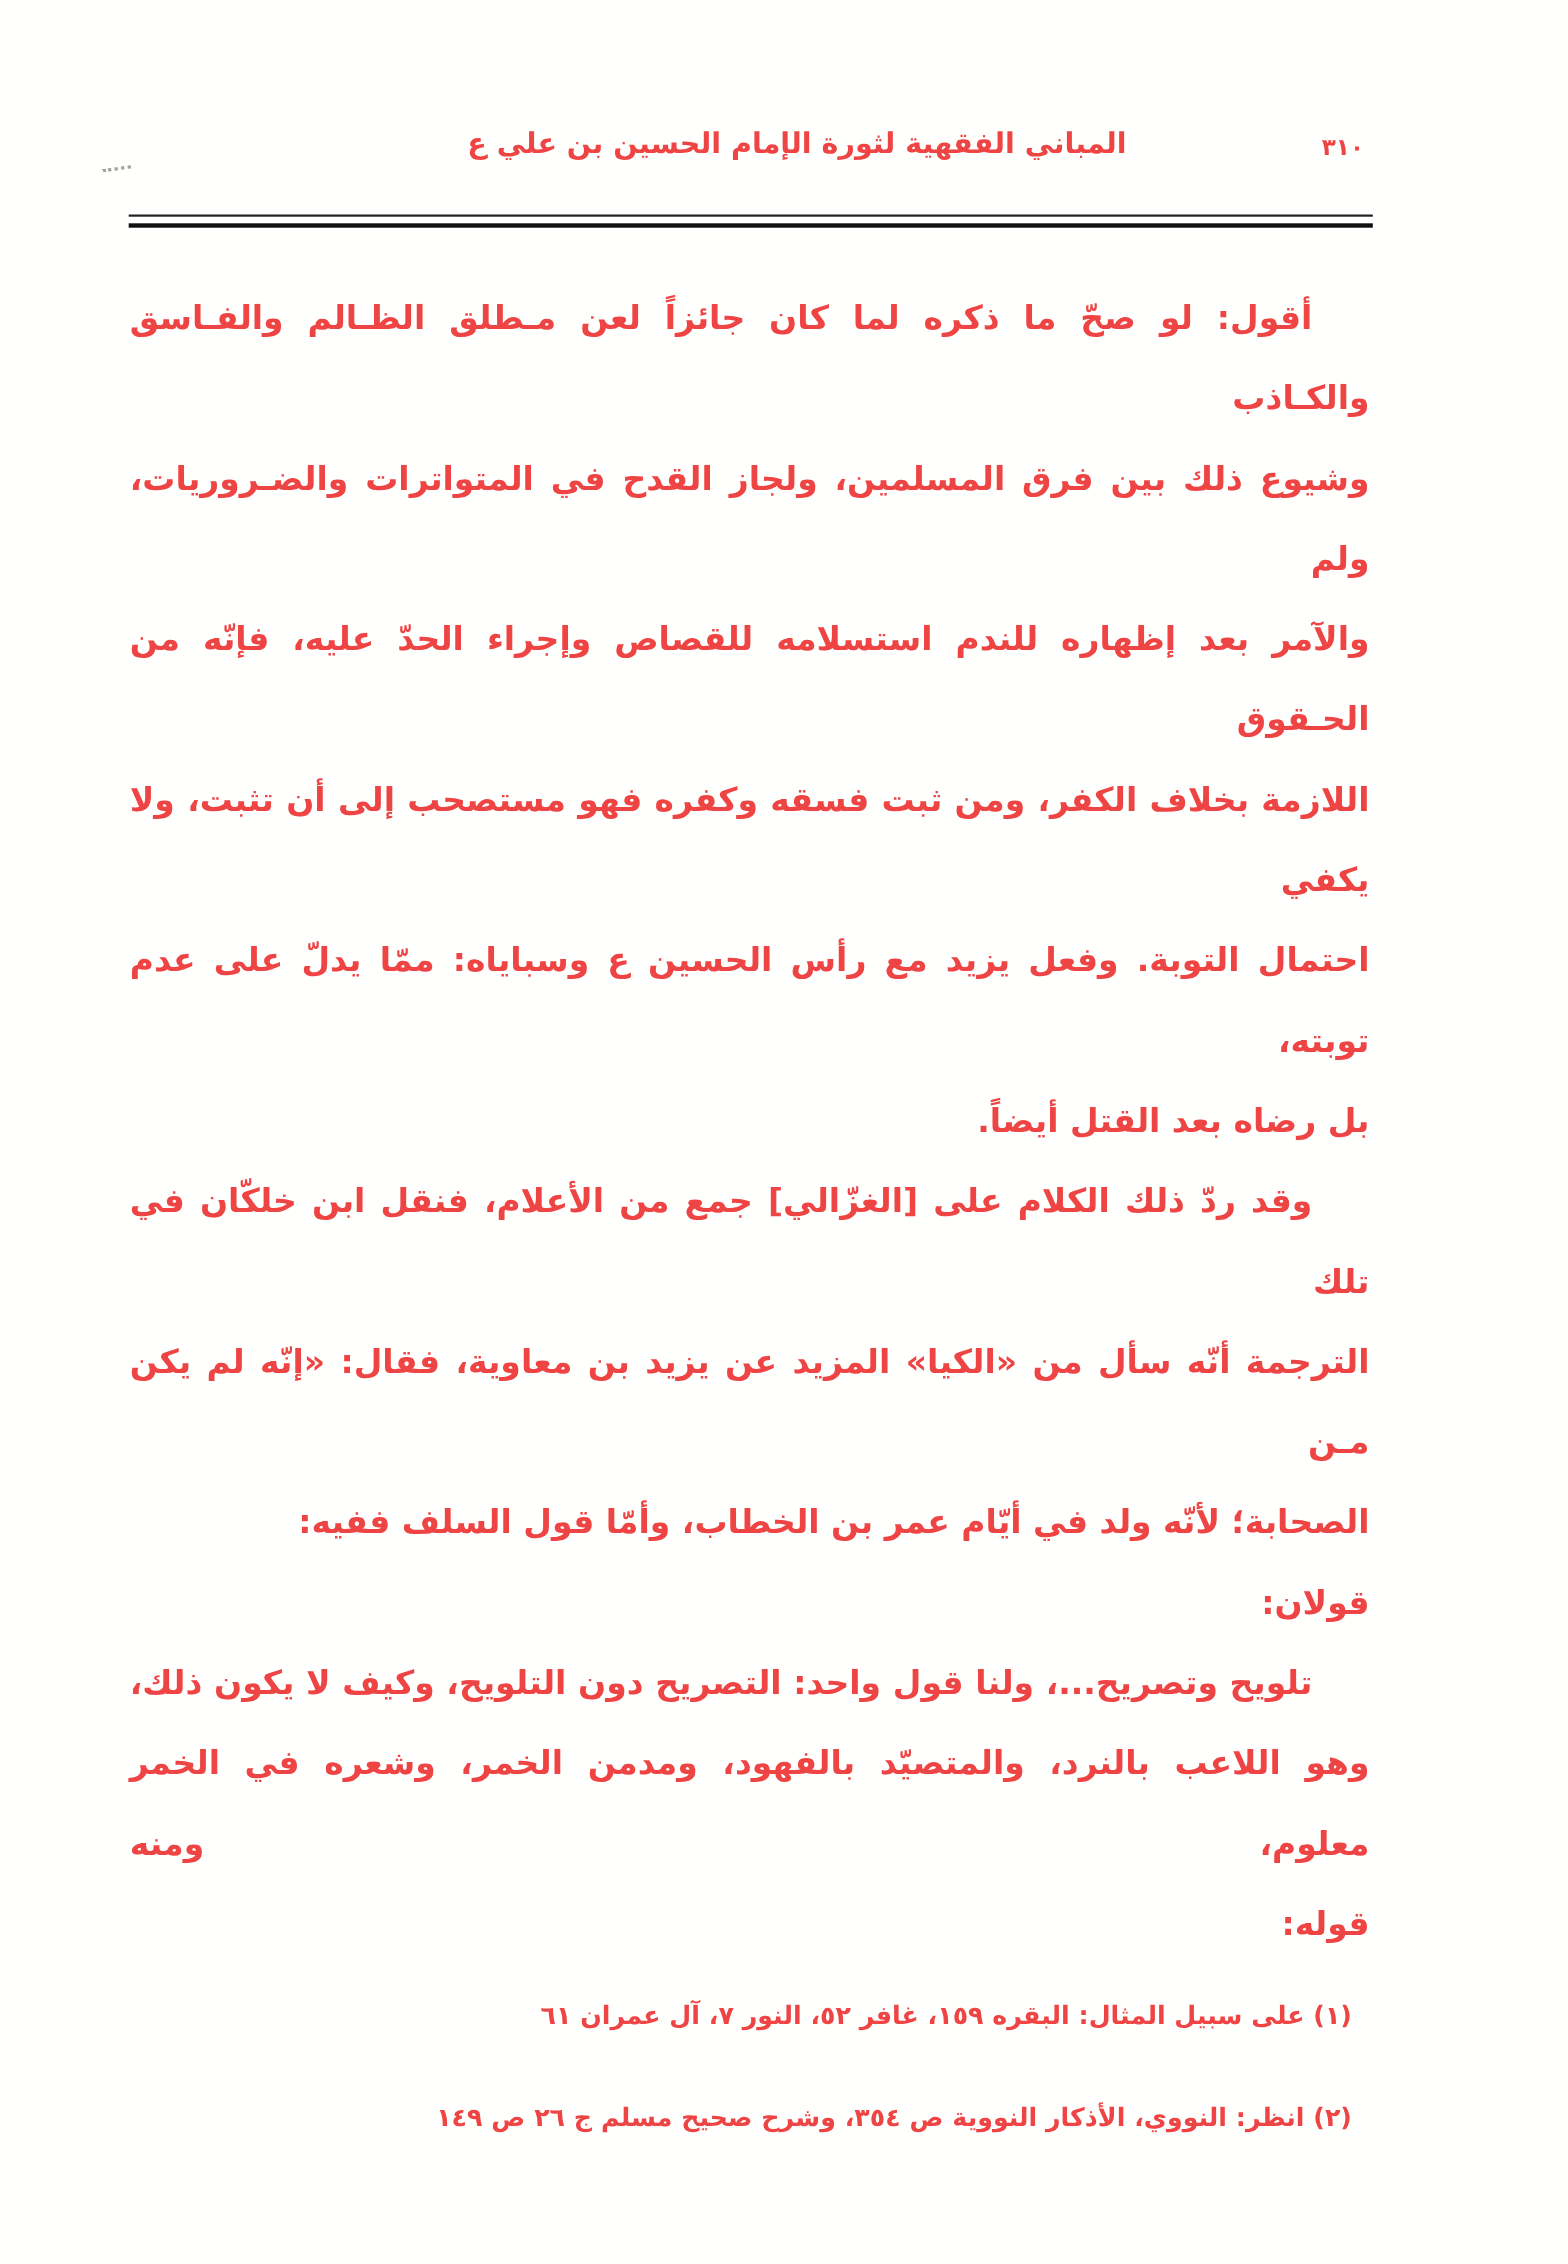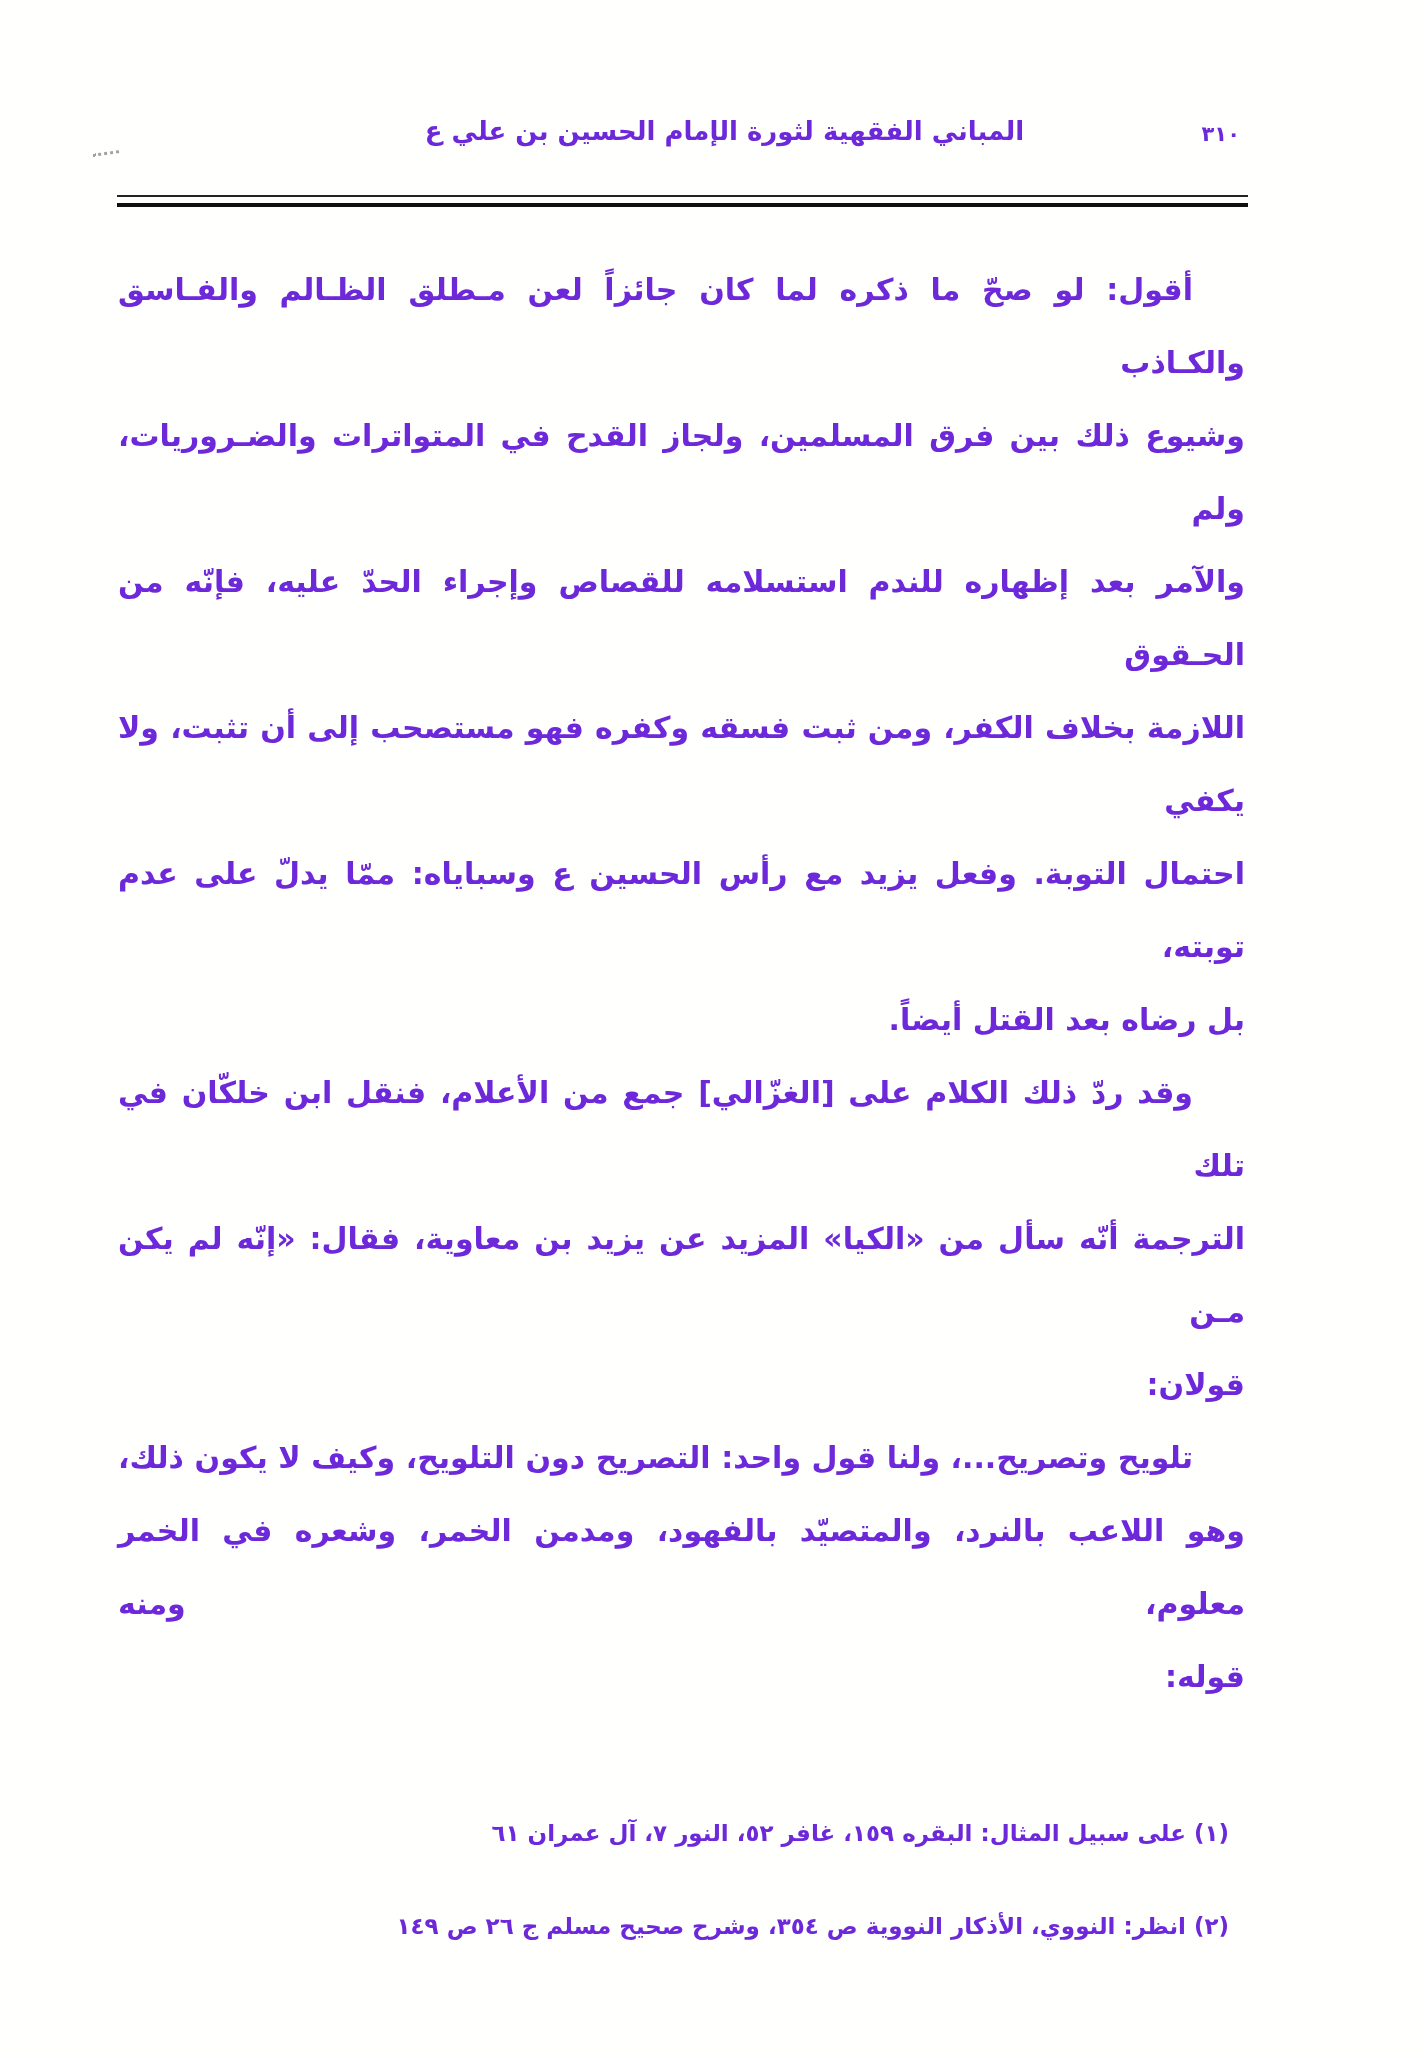--- a/index.html
+++ b/index.html
@@ -3,21 +3,21 @@
 <meta charset="utf-8">
 <style>
   html, body { margin: 0; padding: 0; }
   body { background: #ffffff; }
   .page {
     position: relative;
     width: 1425px;
     height: 2058px;
     background: #fffffe;
     font-family: "DejaVu Sans", sans-serif;
-    color: #6d28d9;
+    color: #ef4444;
     direction: rtl;
     overflow: hidden;
   }
   
   .running-title {
     position: absolute;
     top: 116px;
     left: 50%;
     transform: translateX(-48%);
     font-size: 26px;
@@ -106,20 +106,21 @@
 
   <div class="body-text">
     <p class="ln justify indent">أقول: لو صحّ ما ذكره لما كان جائزاً لعن مـطلق الظـالم والفـاسق والكـاذب</p>
     <p class="ln justify">وشيوع ذلك بين فرق المسلمين، ولجاز القدح في المتواترات والضـروريات، ولم</p>
     <p class="ln justify">والآمر بعد إظهاره للندم استسلامه للقصاص وإجراء الحدّ عليه، فإنّه من الحـقوق</p>
     <p class="ln justify">اللازمة بخلاف الكفر، ومن ثبت فسقه وكفره فهو مستصحب إلى أن تثبت، ولا يكفي</p>
     <p class="ln justify">احتمال التوبة. وفعل يزيد مع رأس الحسين ع وسباياه: ممّا يدلّ على عدم توبته،</p>
     <p class="ln end">بل رضاه بعد القتل أيضاً.</p>
     <p class="ln justify indent">وقد ردّ ذلك الكلام على [الغزّالي] جمع من الأعلام، فنقل ابن خلكّان في تلك</p>
     <p class="ln justify">الترجمة أنّه سأل من «الكيا» المزيد عن يزيد بن معاوية، فقال: «إنّه لم يكن مـن</p>
+    <p class="ln end">الصحابة؛ لأنّه ولد في أيّام عمر بن الخطاب، وأمّا قول السلف ففيه:</p>
     <p class="ln end">قولان:</p>
     <p class="ln justify indent">تلويح وتصريح...، ولنا قول واحد: التصريح دون التلويح، وكيف لا يكون ذلك،</p>
     <p class="ln justify">وهو اللاعب بالنرد، والمتصيّد بالفهود، ومدمن الخمر، وشعره في الخمر معلوم، ومنه</p>
     <p class="ln end">قوله:</p>
 
   </div>
 
   <div class="footnotes">
     <p class="fn">(١) على سبيل المثال: البقره ١٥٩، غافر ٥٢، النور ٧، آل عمران ٦١</p>
     <p class="fn">(٢) انظر: النووي، الأذكار النووية ص ٣٥٤، وشرح صحيح مسلم ج ٢٦ ص ١٤٩</p>

